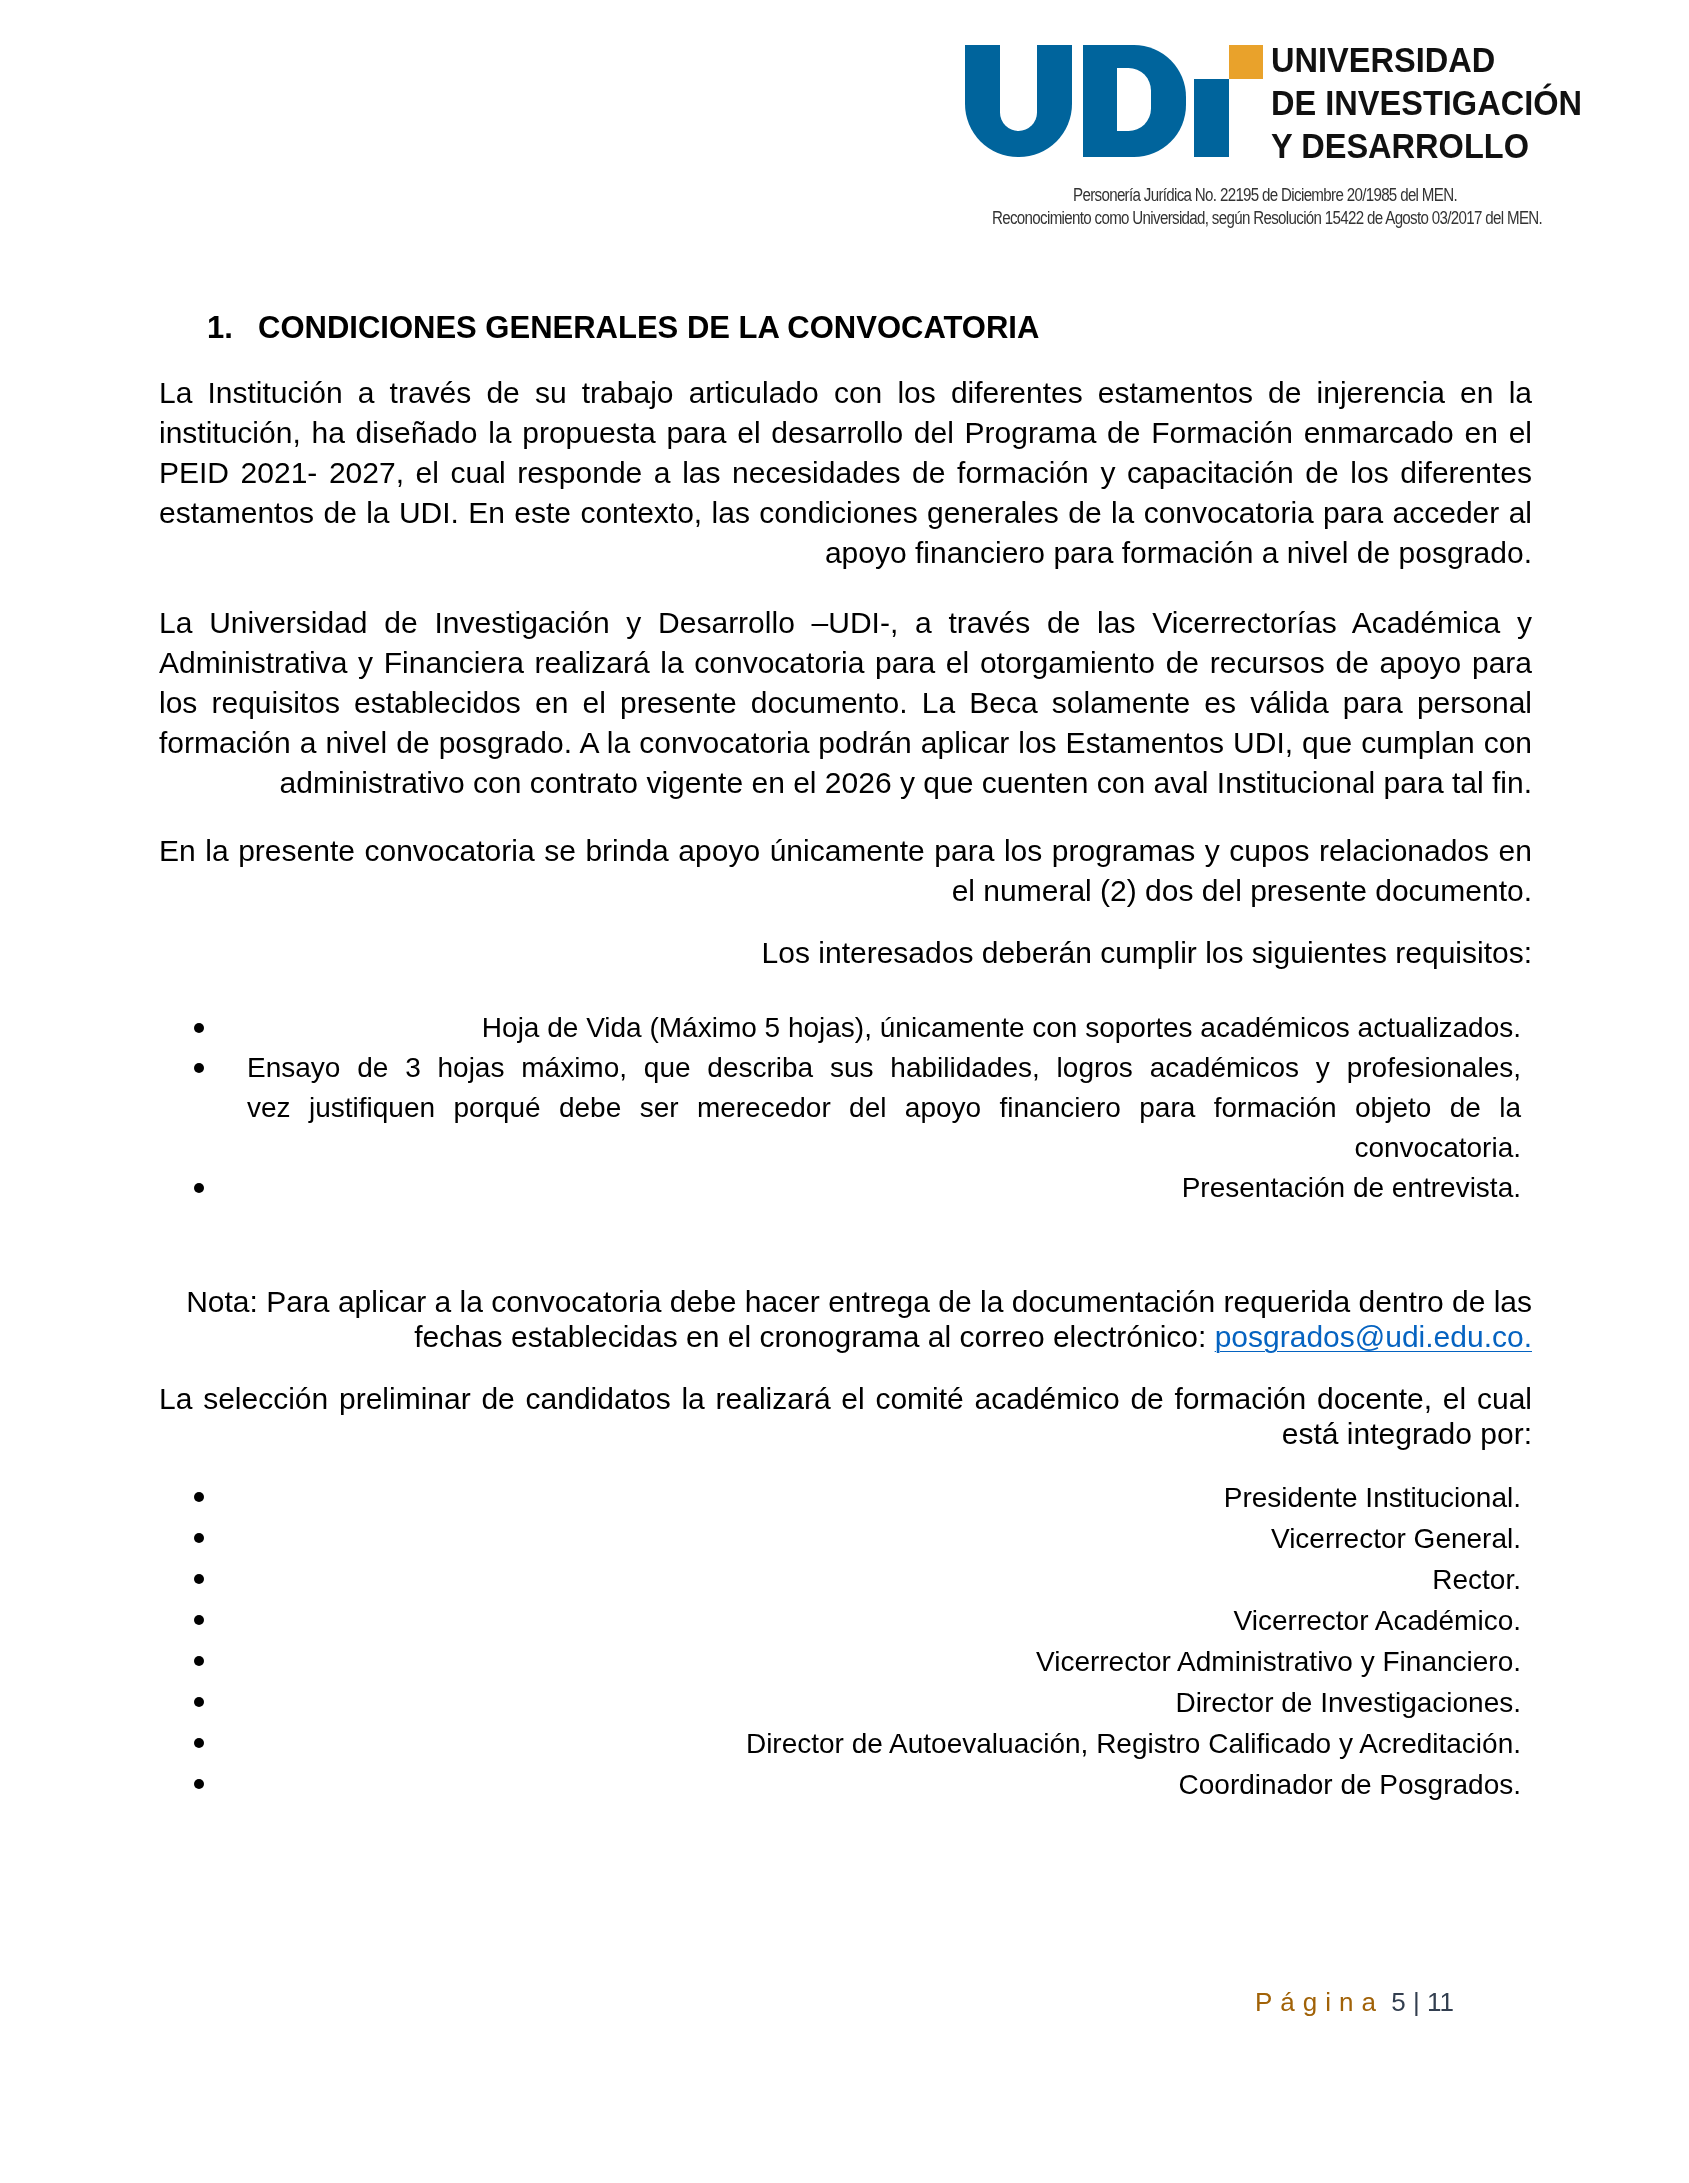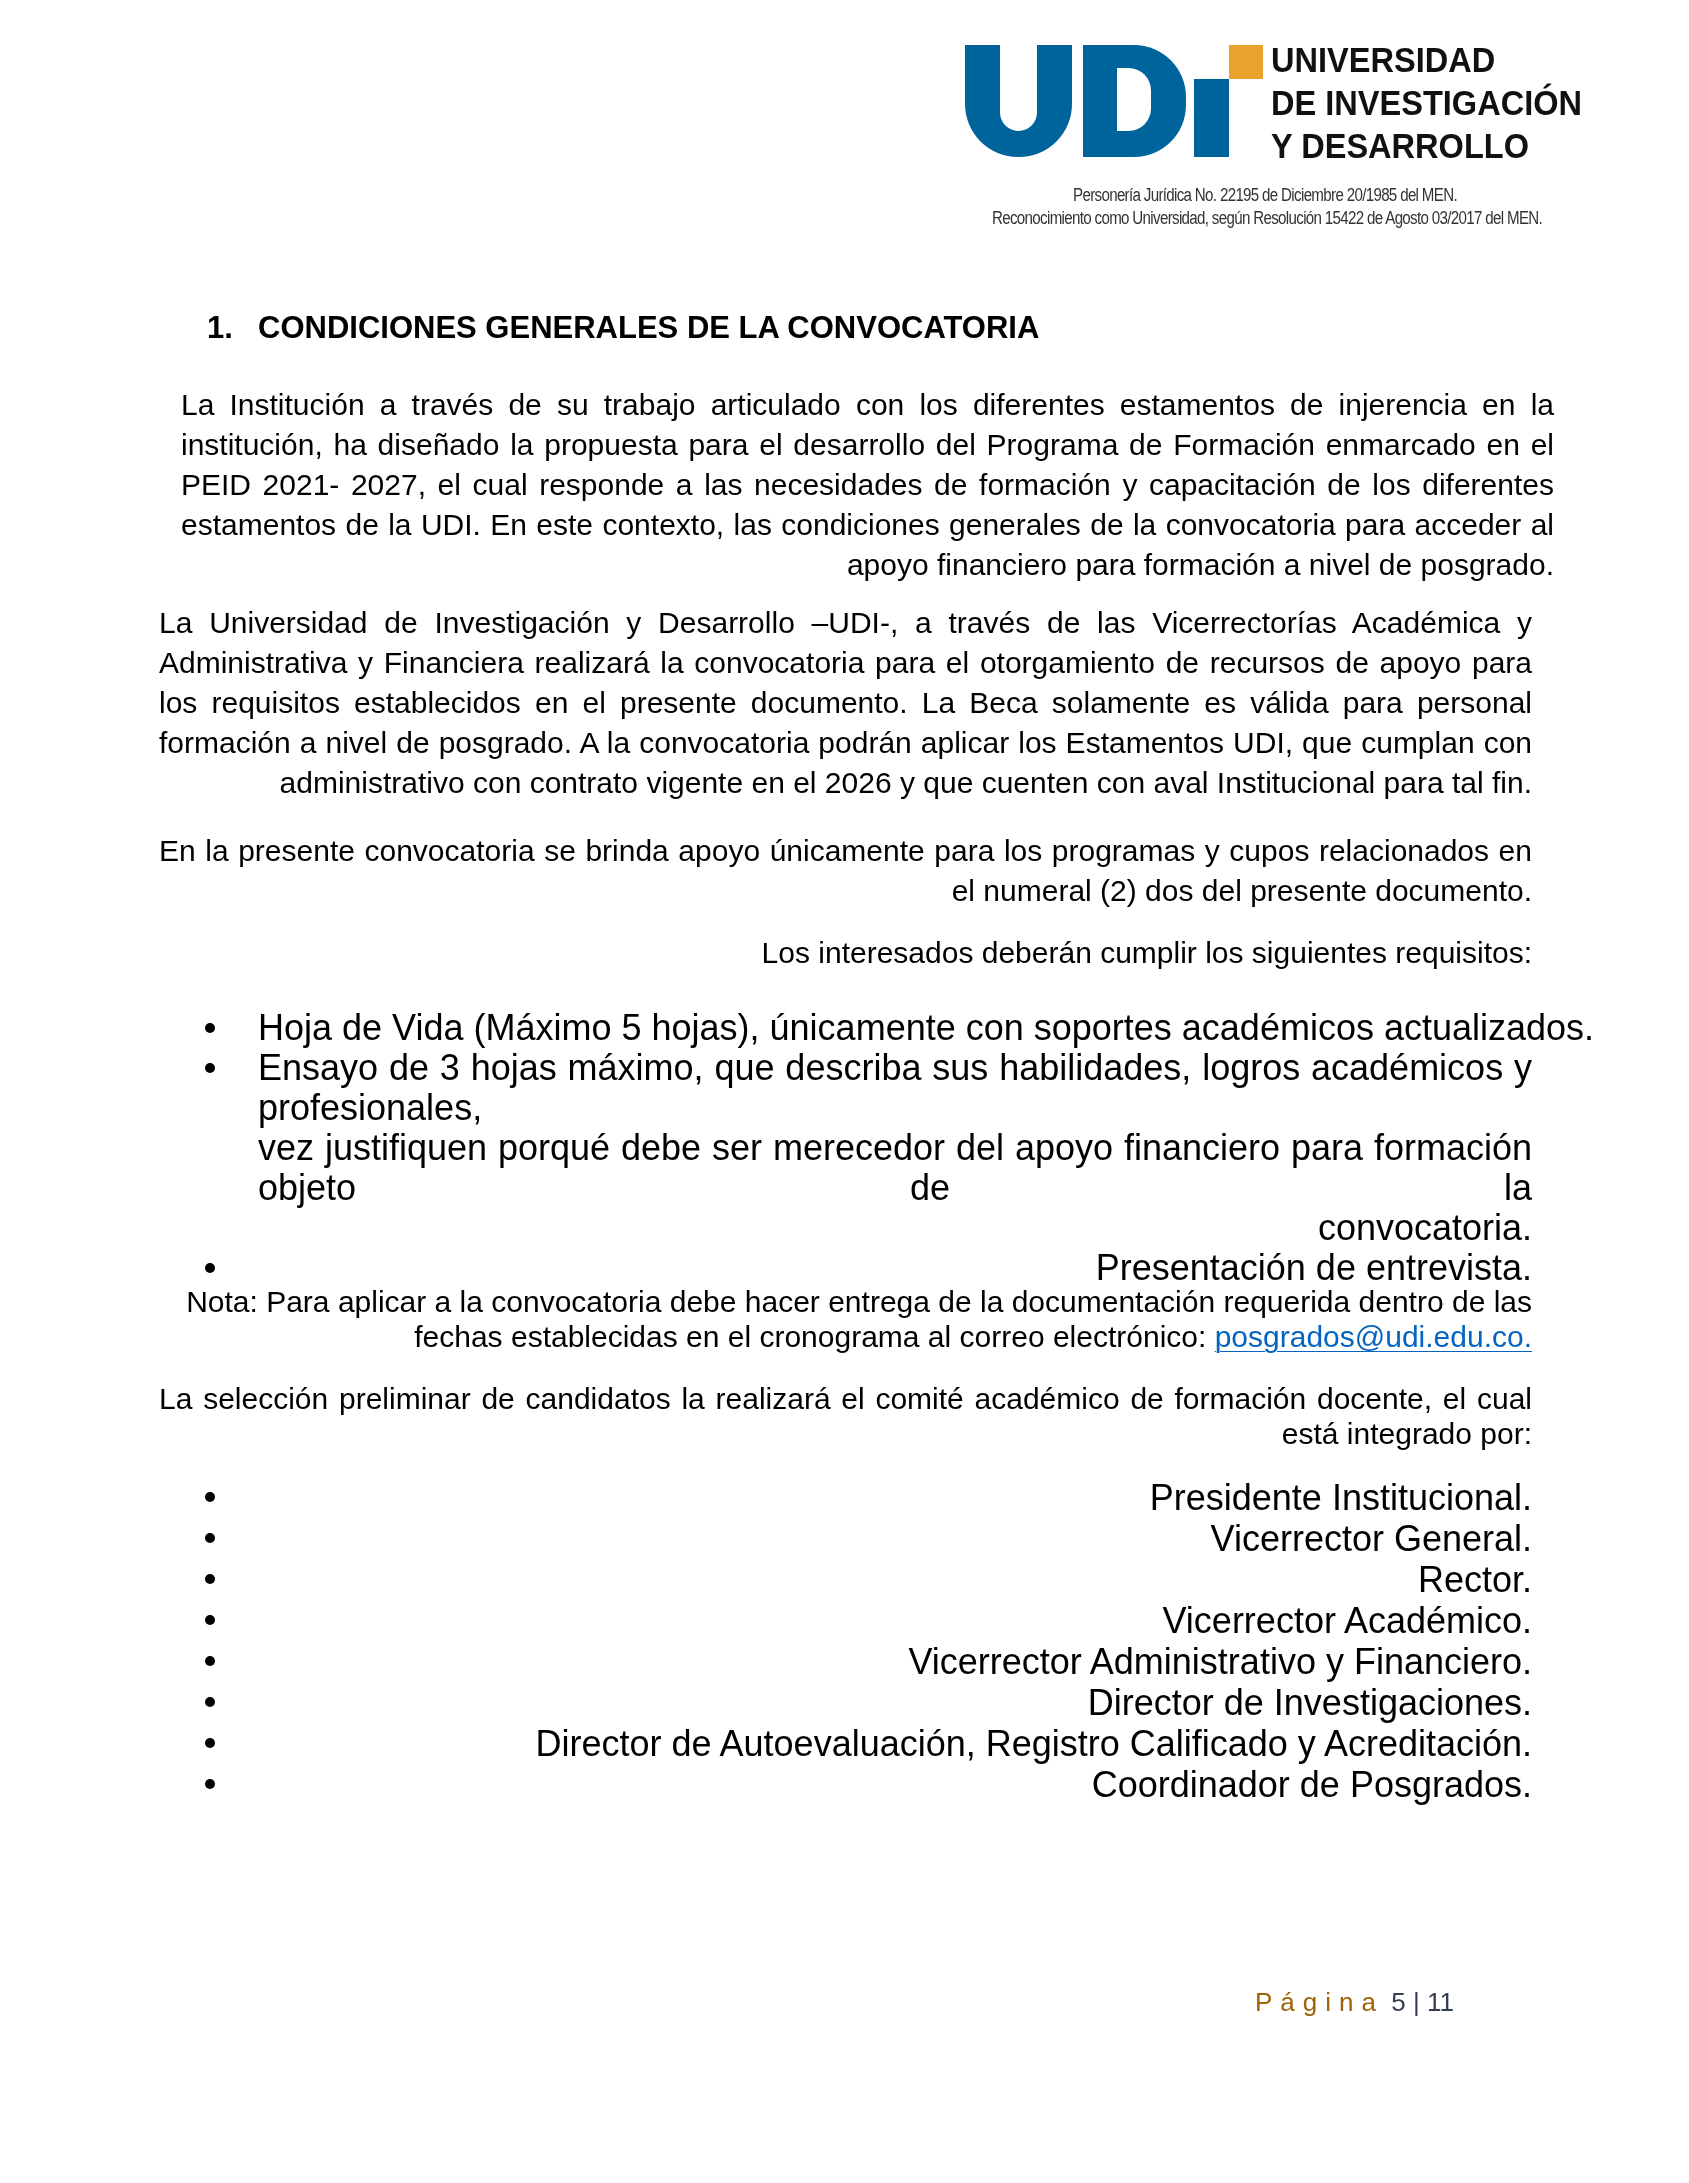--- a/index.html
+++ b/index.html
@@ -13,21 +13,21 @@
   
   .heading { position: absolute; left: 207px; top: 308px; font-weight: bold; font-size: 31px; line-height: 40px; white-space: nowrap; }
   .heading .num { display: inline-block; width: 51px; }
   
   .para { position: absolute; left: 159px; width: 1373px; font-size: 30px; line-height: 40px; }
   .para.tight { line-height: 35px; }
   .line { display: block; white-space: nowrap; height: inherit; }
   .line.j { text-align: justify; text-align-last: justify; white-space: normal; }
   .line.l { text-align: right; }
   
-  .blist { position: absolute; left: 159px; width: 1373px; font-size: 36px; line-height: 40px; }
+  .blist { position: absolute; left: 148px; width: 1373px; font-size: 28px; line-height: 40px; }
   .bitem { position: relative; padding-left: 99px; }
   .bullet { position: absolute; left: 46px; top: 14.6px; width: 10px; height: 10px; border-radius: 50%; background: #000; }
   .link { color: #0563C1; text-decoration: underline; text-decoration-thickness: 1.3px; text-underline-offset: 4px; cursor: pointer; }
   
   .footer { position: absolute; left: 1255px; top: 1986px; font-family: "Liberation Sans", sans-serif; font-size: 26px; line-height: 33px; white-space: nowrap; }
   .footer .pg-label { color: #a16207; letter-spacing: 8px; }
   .footer .pg-num { color: #323E4F; }
 </style>
 </head>
 <body>
@@ -53,21 +53,21 @@
 
     <div class="logo-sub" style="left:1073px; top:185px; transform:scaleX(0.84);">Personería Jurídica No. 22195 de Diciembre 20/1985 del MEN.</div>
     <div class="logo-sub" style="left:992px; top:208px; transform:scaleX(0.84);">Reconocimiento como Universidad, según Resolución 15422 de Agosto 03/2017 del MEN.</div>
   </div>
 </div>
 
 <div class="heading">
   <span class="num">1.</span><span>CONDICIONES GENERALES DE LA CONVOCATORIA</span>
 </div>
 
-<div class="para" style="top:385px;margin-left:22px;">
+<div class="para" style="top:373px;">
   <span class="line j">La Institución a través de su trabajo articulado con los diferentes estamentos de injerencia en la</span>
   <span class="line j">institución, ha diseñado la propuesta para el desarrollo del Programa de Formación enmarcado en el</span>
   <span class="line j">PEID 2021- 2027, el cual responde a las necesidades de formación y capacitación de los diferentes</span>
   <span class="line j">estamentos de la UDI. En este contexto, las condiciones generales de la convocatoria para acceder al</span>
   <span class="line l">apoyo financiero para formación a nivel de posgrado.</span>
 </div>
 
 <div class="para" style="top:603px;">
   <span class="line j">La Universidad de Investigación y Desarrollo –UDI-, a través de las Vicerrectorías Académica y</span>
   <span class="line j">Administrativa y Financiera realizará la convocatoria para el otorgamiento de recursos de apoyo para</span>

